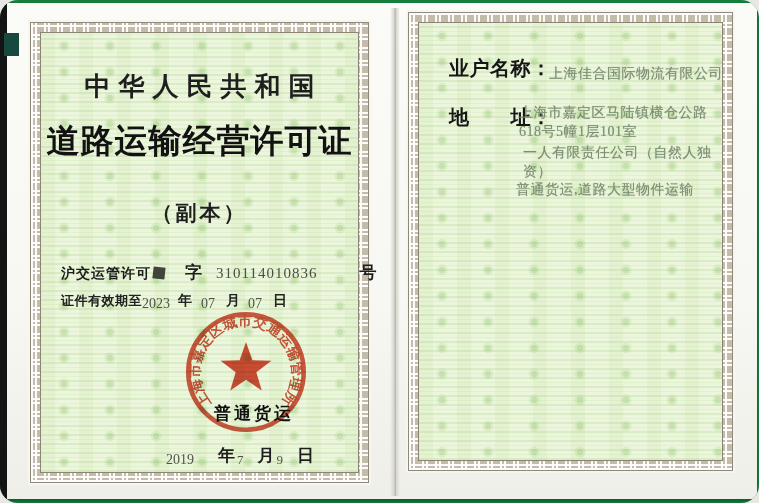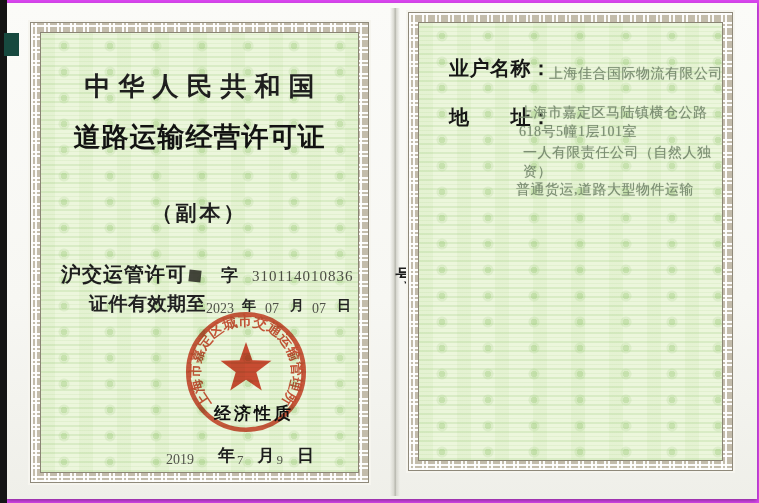--- a/index.html
+++ b/index.html
@@ -1,19 +1,19 @@
 <!DOCTYPE html>
 <html><head>
 <meta charset="utf-8">
 <style>
   * { margin:0; padding:0; box-sizing:border-box; }
   html,body { width:759px; height:503px; }
   body { font-family:"Liberation Sans","DejaVu Sans",sans-serif; background:#e8e7e3; }
 
-  .scan { position:relative; width:759px; height:503px; background:#d946ef; overflow:hidden; }
+  .scan { position:relative; width:759px; height:503px; background:#15803d; overflow:hidden;border-radius:18px; }
   .scan-edge { position:absolute; left:0; top:0; width:7px; height:503px; background:#141414; }
   .paper { position:absolute; left:7px; top:3px; width:750px; height:496px;
            background:linear-gradient(180deg,#fbfbf8 0%,#f7f7f3 60%,#efefe9 100%);
            box-shadow:0 2px 4px rgba(0,0,0,.35); }
   .reg-mark { position:absolute; left:4px; top:33px; width:15px; height:23px; background:#17493f; }
 
   .crease { position:absolute; left:390px; top:8px; width:10px; height:488px;
             background:linear-gradient(90deg,transparent 0,#d8d8d0 40%,#b3b3aa 52%,#d8d8d0 64%,transparent 100%); }
 
   
@@ -33,37 +33,37 @@
             radial-gradient(circle 7px at 23px 13px, rgba(146,196,110,.40) 0 3px, rgba(146,196,110,.16) 3px 5px, transparent 6px),
             repeating-linear-gradient(0deg, rgba(140,195,105,.20) 0 2px, transparent 2px 5px, rgba(150,200,115,.12) 5px 6px, transparent 6px 9px),
             repeating-linear-gradient(90deg, rgba(160,205,120,.10) 0 14px, transparent 14px 38px);
           background-size:46px 26px, auto, auto; }
 
   
   .country-title { position:absolute; top:36px; left:0; width:100%; text-align:center;
                    font-family:"Liberation Serif","DejaVu Serif",serif; font-weight:600;
                    font-size:26px; letter-spacing:8px; color:#1e1e1e; text-indent:8px; }
   .main-title { position:absolute; top:86px; left:0; width:100%; text-align:center;
-                font-weight:900; font-size:27px; letter-spacing:1px; color:#121212; }
+                font-weight:900; font-size:33px; letter-spacing:1px; color:#121212; }
   .copy-label { position:absolute; top:166px; left:0; width:100%; text-align:center;
                 font-family:"Liberation Serif","DejaVu Serif",serif; font-weight:600;
                 font-size:21px; letter-spacing:3px; color:#1e1e1e; }
 
   .lic-row { position:absolute; top:228px; left:20px; white-space:nowrap;
              font-family:"Liberation Serif","DejaVu Serif",serif; color:#1d1d1d; }
-  .lic-prefix { font-size:20px; font-weight:700; letter-spacing:1px; }
+  .lic-prefix { font-size:14px; font-weight:700; letter-spacing:1px; }
   .smudge { display:inline-block; width:12px; height:12px; background:#26261f;
             opacity:.85; transform:rotate(6deg); margin-left:2px; vertical-align:-1px; }
   .zi { font-size:17px; font-weight:700; margin-left:20px; }
   .lic-num { font-size:15px; color:#4c4e44; letter-spacing:1px; margin-left:14px; }
   .hao { font-size:17px; font-weight:700; margin-left:42px; }
 
   .valid-row { position:absolute; top:258px; left:20px; white-space:nowrap;
                font-family:"Liberation Serif","DejaVu Serif",serif; color:#222; }
-  .valid-label { font-size:19px; font-weight:700; letter-spacing:.5px;margin-left:28px; }
+  .valid-label { font-size:13px; font-weight:700; letter-spacing:.5px; }
   .typed { font-family:"Liberation Serif","DejaVu Serif",serif; color:#51534a;
            display:inline-block; transform:translateY(3px); }
   .valid-row .typed { font-size:14px; }
   .unit-s { font-size:14px; font-weight:700; }
   .valid-row .u1 { margin-left:8px; } .valid-row .n1 { margin-left:9px; }
   .valid-row .u2 { margin-left:11px; } .valid-row .n2 { margin-left:8px; }
   .valid-row .u3 { margin-left:11px; }
 
   .seal { position:absolute; left:138px; top:272px; width:134px; height:134px;
           opacity:.9; mix-blend-mode:multiply; }
@@ -114,21 +114,21 @@
 
       <svg class="seal" viewBox="0 0 130 130">
         <circle cx="65" cy="65" r="56" fill="none" stroke="#cf3a20" stroke-width="4.5" opacity="0.92"></circle>
         <path id="sealArc" d="M 33.2 96.8 A 45 45 0 1 1 96.8 96.8" fill="none"></path>
         <text font-size="13.5" fill="#cf3a20" opacity="0.95" font-family="Liberation Serif, DejaVu Serif, serif" font-weight="bold">
           <textPath href="#sealArc" startOffset="2" textLength="206" lengthAdjust="spacingAndGlyphs">上海市嘉定区城市交通运输管理所</textPath>
         </text>
         <polygon fill="#d23018" opacity="0.95" points="65,36 71.2,53.5 89.7,54 75,65.2 80.3,83 65,72.5 49.7,83 55,65.2 40.3,54 58.8,53.5"></polygon>
       </svg>
 
-      <div class="issuer">经济性质</div>
+      <div class="issuer">普通货运</div>
 
       <div class="date-row">
         <span class="typed">2019</span><span class="unit-b u1">年</span><span class="typed n1">7</span><span class="unit-b u2">月</span><span class="typed n2">9</span><span class="unit-b u3">日</span>
       </div>
     </div>
   </div>
 
   <div class="frame frame-right">
     <div class="page">
       <div class="field-label fl1">业户名称：</div>

